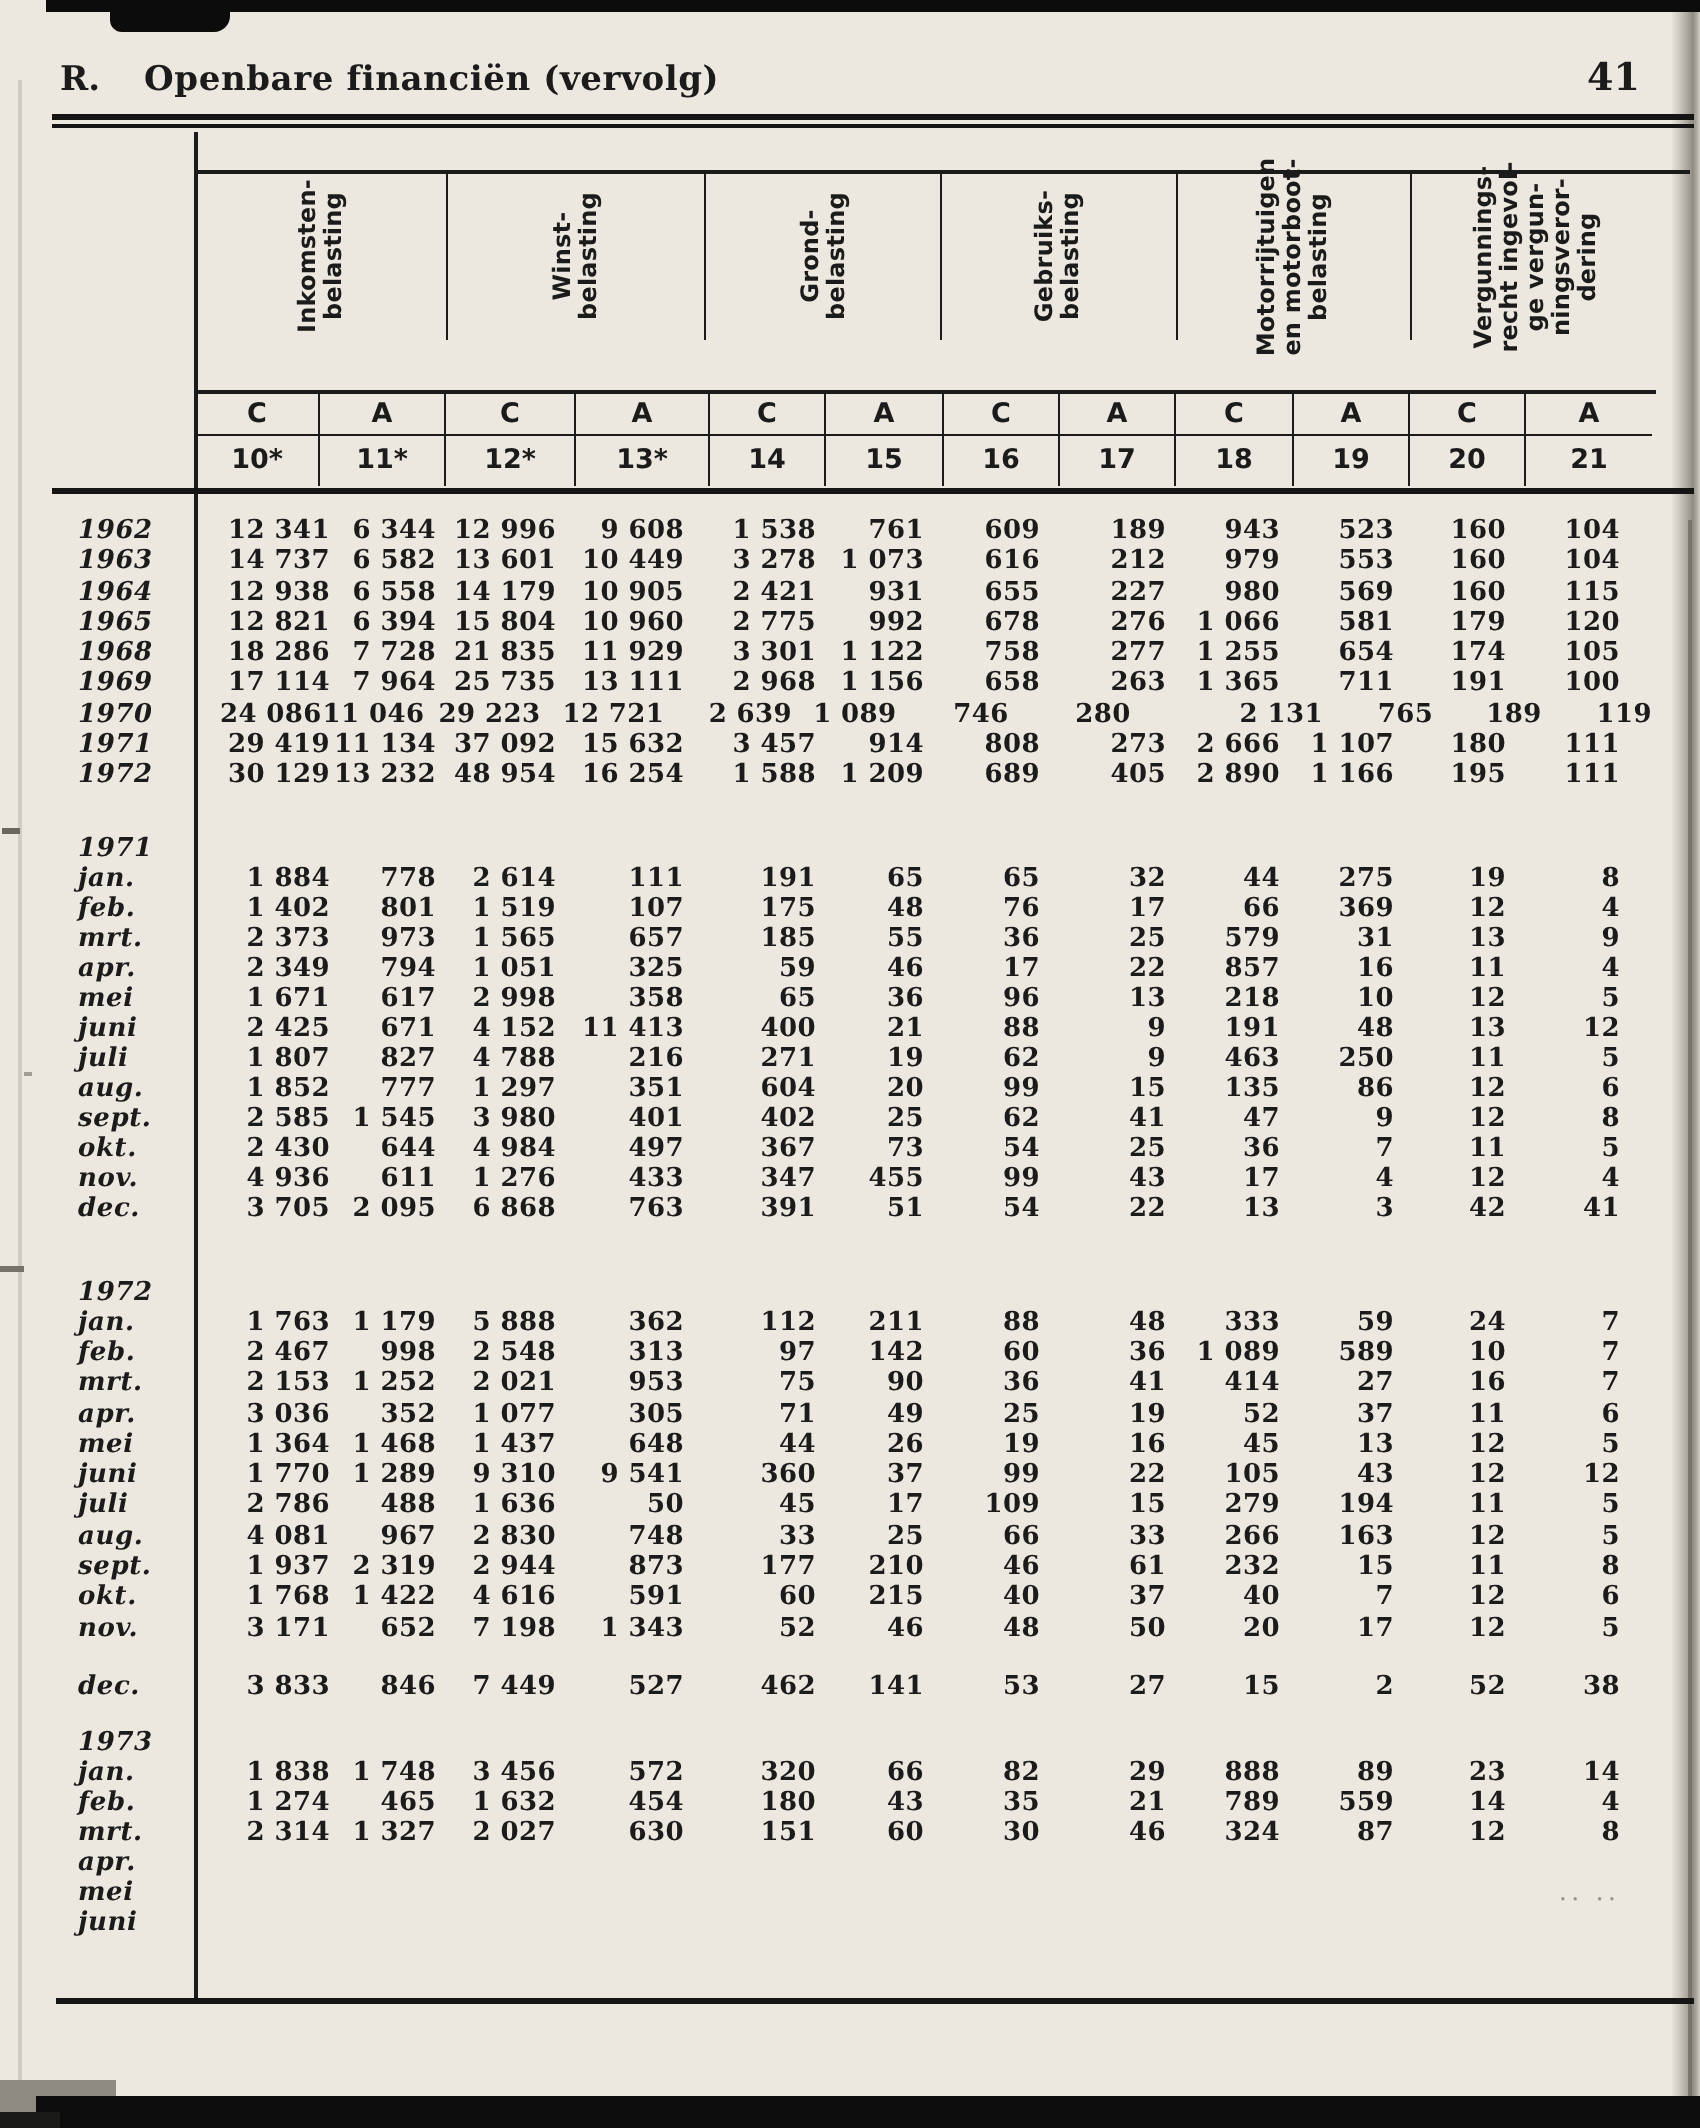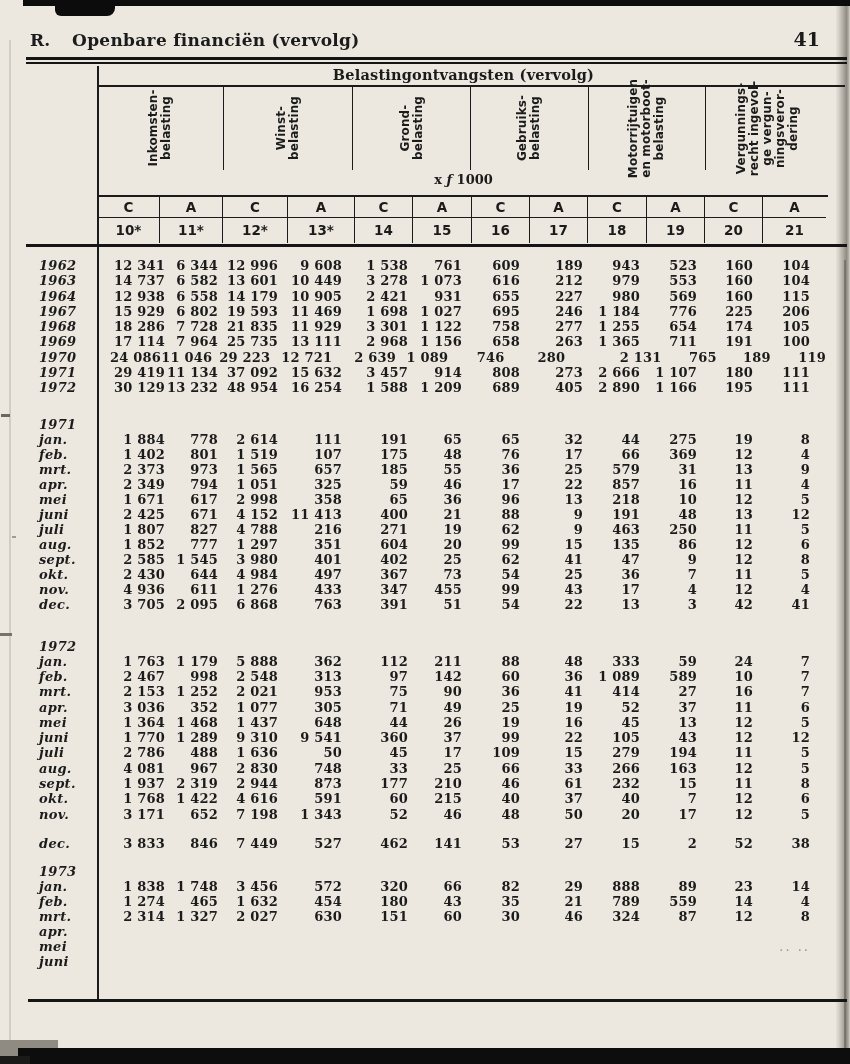--- a/index.html
+++ b/index.html
@@ -81,21 +81,20 @@
   <div class="bottom-bar2"></div>
 
   <div class="hdr">
     <span class="sect">R.</span>
     <span class="title">Openbare financiën (vervolg)</span>
     <span class="pageno">41</span>
   </div>
   <div class="rule-a"></div>
   <div class="rule-b"></div>
 
-  <div class="banner">Belastingontvangsten (vervolg)</div>
   <div class="banner-line"></div>
   <div class="tbl-left"></div>
 
   <div class="grp-row" id="grp-row">
       <div class="grp sep" style="width: 126px;">
         <div class="grp-label">Inkomsten-
 belasting</div>
       </div>
       <div class="grp sep" style="width: 129px;">
         <div class="grp-label">Winst-
@@ -116,25 +115,20 @@
       </div>
       <div class="grp" style="width: 124px;">
         <div class="grp-label">Vergunnings-
 recht ingevol-
 ge vergun-
 ningsveror-
 dering</div>
       </div>
     </div>
 
-  <div class="unit">
-    <span>x</span>
-    <i>ƒ</i>
-    <span>1000</span>
-  </div>
 
   <div class="colhead" id="colhead">
       <div class="colcell" style="width: 62px;">
         <div class="ca">C</div>
         <div class="num">10*</div>
       </div>
       <div class="colcell" style="width: 63px;">
         <div class="ca">A</div>
         <div class="num">11*</div>
       </div>
@@ -222,33 +216,33 @@
           <div class="dcell" style="width: 66px;">2 421</div>
           <div class="dcell" style="width: 54px;">931</div>
           <div class="dcell" style="width: 58px;">655</div>
           <div class="dcell" style="width: 63px;">227</div>
           <div class="dcell" style="width: 57px;">980</div>
           <div class="dcell" style="width: 57px;">569</div>
           <div class="dcell" style="width: 56px;">160</div>
           <div class="dcell" style="width: 57px;">115</div>
         </div>
         <div class="drow">
-          <div class="rlabel">1967</div>
-          <div class="dcell" style="width: 68px;">15 929</div>
-          <div class="dcell" style="width: 53px;">6 802</div>
-          <div class="dcell" style="width: 60px;">19 593</div>
-          <div class="dcell" style="width: 64px;">11 469</div>
-          <div class="dcell" style="width: 66px;">1 698</div>
-          <div class="dcell" style="width: 54px;">1 027</div>
-          <div class="dcell" style="width: 58px;">695</div>
-          <div class="dcell" style="width: 63px;">246</div>
-          <div class="dcell" style="width: 57px;">1 184</div>
-          <div class="dcell" style="width: 57px;">776</div>
-          <div class="dcell" style="width: 56px;">225</div>
-          <div class="dcell" style="width: 57px;">206</div>
+          <div class="rlabel">1965</div>
+          <div class="dcell" style="width: 68px;">12 821</div>
+          <div class="dcell" style="width: 53px;">6 394</div>
+          <div class="dcell" style="width: 60px;">15 804</div>
+          <div class="dcell" style="width: 64px;">10 960</div>
+          <div class="dcell" style="width: 66px;">2 775</div>
+          <div class="dcell" style="width: 54px;">992</div>
+          <div class="dcell" style="width: 58px;">678</div>
+          <div class="dcell" style="width: 63px;">276</div>
+          <div class="dcell" style="width: 57px;">1 066</div>
+          <div class="dcell" style="width: 57px;">581</div>
+          <div class="dcell" style="width: 56px;">179</div>
+          <div class="dcell" style="width: 57px;">120</div>
         </div>
         <div class="drow">
           <div class="rlabel">1968</div>
           <div class="dcell" style="width: 68px;">18 286</div>
           <div class="dcell" style="width: 53px;">7 728</div>
           <div class="dcell" style="width: 60px;">21 835</div>
           <div class="dcell" style="width: 64px;">11 929</div>
           <div class="dcell" style="width: 66px;">3 301</div>
           <div class="dcell" style="width: 54px;">1 122</div>
           <div class="dcell" style="width: 58px;">758</div>

